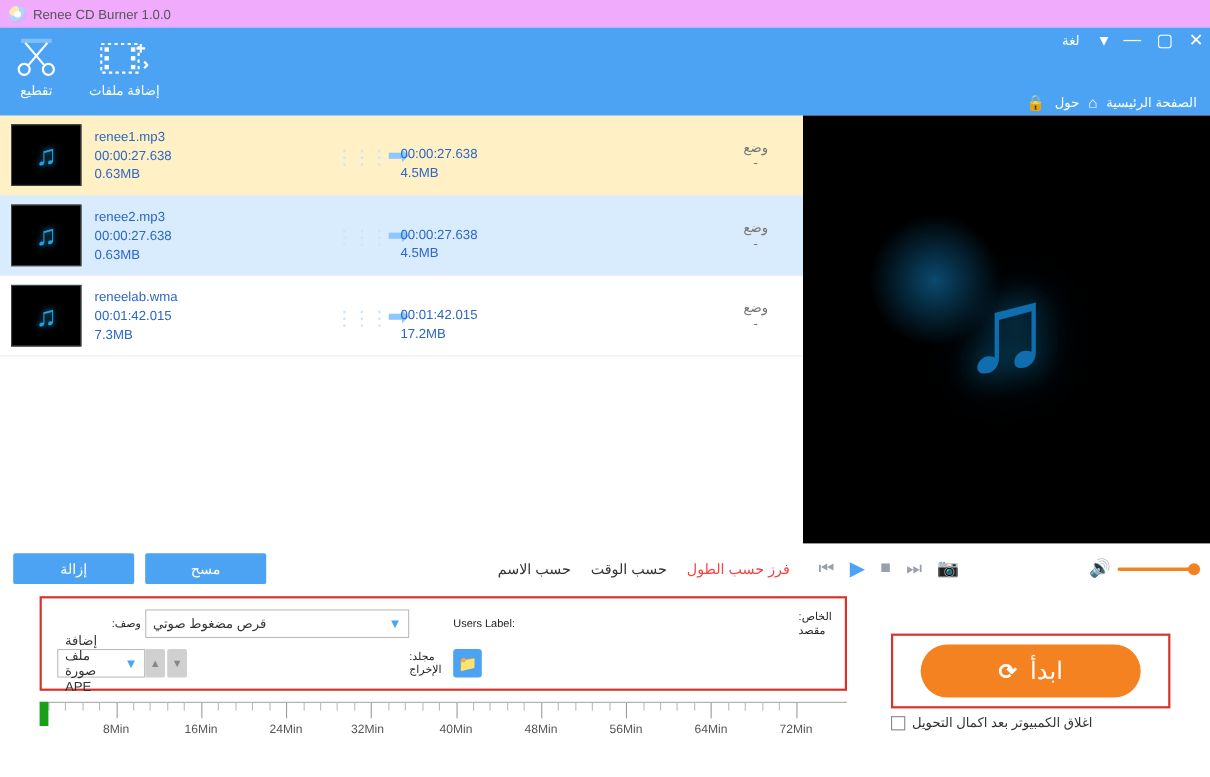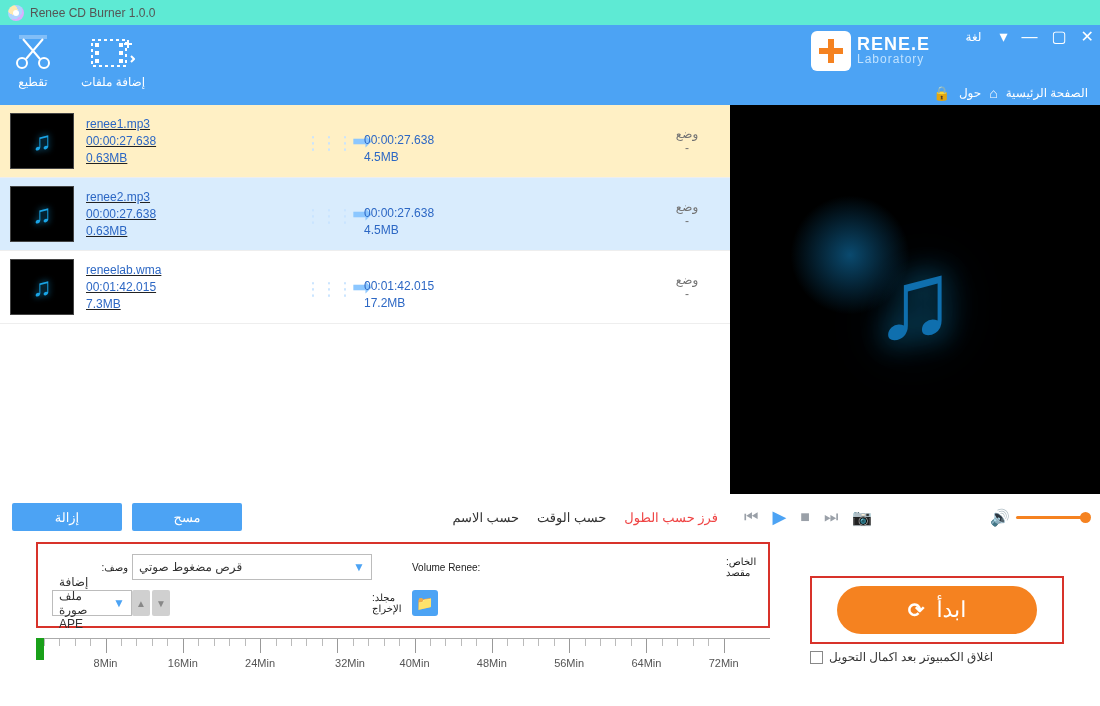--- a/index.html
+++ b/index.html
@@ -1,18 +1,18 @@
 <!DOCTYPE html>
 <html><head>
 <meta charset="utf-8">
 <style>
   :root { --blue:#4ca3f4; --blue-dark:#3b90e2; --orange:#f58220; --lightblue:#d9ecfd; --yellow:#fff0c5; --border:#dcdcdc; }
   * { box-sizing:border-box; font-family:"Segoe UI",Arial,sans-serif; }
   body { margin:0; width:1100px; height:706px; background:#fff; overflow:hidden; font-size:13px; color:#222;}
-  .titlebar { height:25px; background:#5eead4; display:flex; align-items:center; padding:0 8px; }
+  .titlebar { height:25px; background:#f0abfc; display:flex; align-items:center; padding:0 8px; }
   .titlebar .disc { width:16px; height:16px; border-radius:50%;
     background:radial-gradient(circle at 30% 30%, #ffe9b0 0 30%, #b0d4ff 30% 60%, #d7b0ff 60% 100%);
     position:relative; margin-right:6px;}
   .titlebar .disc:after{content:"";position:absolute;top:5px;left:5px;width:6px;height:6px;border-radius:50%;background:#fff;}
   .titlebar .title { color:#555; font-size:12px; }
   .header { height:80px; background:var(--blue); display:flex; padding:4px 10px 0 10px; position:relative; }
   .tool { display:flex; flex-direction:column; align-items:center; color:#fff; margin-right:25px; margin-top:4px;}
   .tool .tool-icon{width:46px;height:40px;display:flex;align-items:center;justify-content:center;}
   .tool span{font-size:12px;margin-top:2px;}
   .winctrl{position:absolute;top:2px;right:6px;display:flex;align-items:center;color:#fff;gap:14px;}
@@ -28,21 +28,21 @@
   .brand-txt .l2{color:#bfe2ff;font-size:12px;letter-spacing:1px;}
   .subnav{position:absolute;bottom:4px;right:12px;display:flex;align-items:center;color:#fff;gap:8px;font-size:12px;}
   .subnav .ico{font-size:14px;}
   .content{display:flex;height:389px;}
   .filepanel{flex:1;display:flex;flex-direction:column;}
   .row{display:flex;align-items:center;height:73px;border-bottom:1px solid #eee;padding:0 10px;}
   .row.sel{background:var(--yellow);}
   .row.alt{background:var(--lightblue);}
   .thumb{width:64px;height:56px;background:#000;display:flex;align-items:center;justify-content:center;border:1px solid #444;}
   .thumb .note{font-size:26px;color:#19a4e6;text-shadow:0 0 6px #19a4e6;}
-  .col1{width:230px;padding-left:12px;display:flex;flex-direction:column;gap:3px;font-size:12px;text-decoration:underline;}
+  .col1{width:230px;padding-left:12px;display:flex;flex-direction:column;gap:3px;font-size:12px;}
   .fname{color:#2c67c4;}
   .fmeta{color:#2c67c4;}
   .arrow{color:#8cc7ff;font-size:24px;width:60px;text-align:center;}
   .arrow .dots{color:#c9e4ff;letter-spacing:-2px;font-size:18px;}
   .col2{width:170px;display:flex;flex-direction:column;gap:3px;color:#2c67c4;font-size:12px;padding-top:14px;}
   .col3{margin-left:auto;text-align:center;width:60px;color:#737373;font-size:12px;padding-right:6px;}
   .preview{width:370px;background:#000;display:flex;align-items:center;justify-content:center;position:relative;}
   .preview .bignote{font-size:110px;color:#0f6fae;text-shadow:0 0 30px #139fe0,0 0 60px #0a3a5a;}
   .preview:before{content:"";position:absolute;width:120px;height:120px;border-radius:50%;background:radial-gradient(circle,#0a4a6f 0,transparent 70%);left:60px;top:90px;}
   .midbar{height:46px;display:flex;align-items:center;padding:0 12px;gap:10px;}
@@ -106,29 +106,20 @@
           <rect x="28" y="7" width="4" height="4" fill="#fff"></rect>
           <rect x="28" y="15" width="4" height="4" fill="#fff"></rect>
           <rect x="28" y="23" width="4" height="4" fill="#fff"></rect>
           <path d="M37 4v8M33 8h8" stroke="#fff" stroke-width="2"></path>
           <path d="M40 20l3 3-3 3" fill="none" stroke="#fff" stroke-width="2"></path>
         </svg>
     </div>
     <span>إضافة ملفات</span>
   </div>
 
-  <div class="brand">
-    <div class="bag">
-        <div class="cross"></div>
-      </div>
-    <div class="brand-txt">
-      <div class="l1">RENE.E</div>
-      <div class="l2">Laboratory</div>
-    </div>
-  </div>
 
   <div class="winctrl">
     <span class="lang">لغة</span>
     <span class="wc">▾</span>
     <span class="wc">—</span>
     <span class="wc">▢</span>
     <span class="wc">✕</span>
   </div>
 
   <div class="subnav">
@@ -227,21 +218,21 @@
   </div>
 </div>
 
 <div class="settings">
   <div class="label">:وصف</div>
   <div class="select">
     <span>قرص مضغوط صوتي</span>
       <span class="caret">▼</span>
   </div>
   <div></div>
-  <div class="label" style="text-align:left">Volume Renee:</div>
+  <div class="label" style="text-align:left">Users Label:</div>
   <div></div>
 
   <div class="label">:الخاص مقصد</div>
   <div class="select">
     <span>إضافة ملف صورة APE</span>
       <span class="caret">▼</span>
   </div>
   <div class="updown">
     <div class="ud">▲</div>
     <div class="ud">▼</div>
@@ -266,21 +257,21 @@
       <div class="minor" style="left: 100.442px;"></div>
       <div class="minor" style="left: 115.895px;"></div>
       <div class="minor" style="left: 131.347px;"></div>
       <div class="major" style="left: 224.063px;"></div>
       <div class="tlabel" style="left: 224.063px;">24Min</div>
       <div class="minor" style="left: 162.253px;"></div>
       <div class="minor" style="left: 177.705px;"></div>
       <div class="minor" style="left: 193.158px;"></div>
       <div class="minor" style="left: 208.611px;"></div>
       <div class="major" style="left: 301.326px;"></div>
-      <div class="tlabel" style="left: 314px;">32Min</div>
+      <div class="tlabel" style="left: 298px;">32Min</div>
       <div class="minor" style="left: 239.516px;"></div>
       <div class="minor" style="left: 254.968px;"></div>
       <div class="minor" style="left: 270.421px;"></div>
       <div class="minor" style="left: 285.874px;"></div>
       <div class="major" style="left: 378.589px;"></div>
       <div class="tlabel" style="left: 378.589px;">40Min</div>
       <div class="minor" style="left: 316.779px;"></div>
       <div class="minor" style="left: 332.232px;"></div>
       <div class="minor" style="left: 347.684px;"></div>
       <div class="minor" style="left: 363.137px;"></div>

